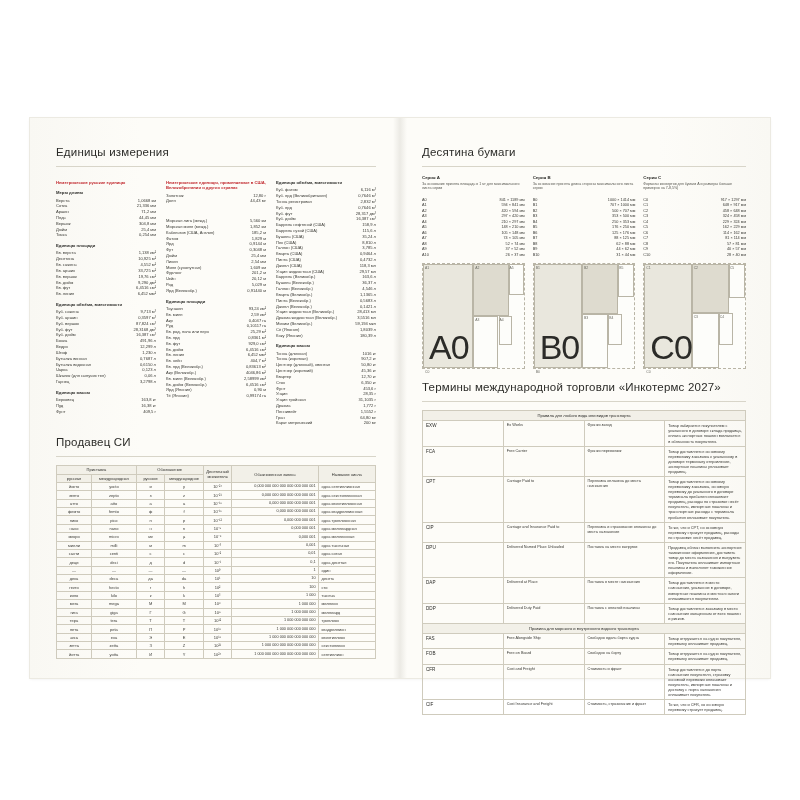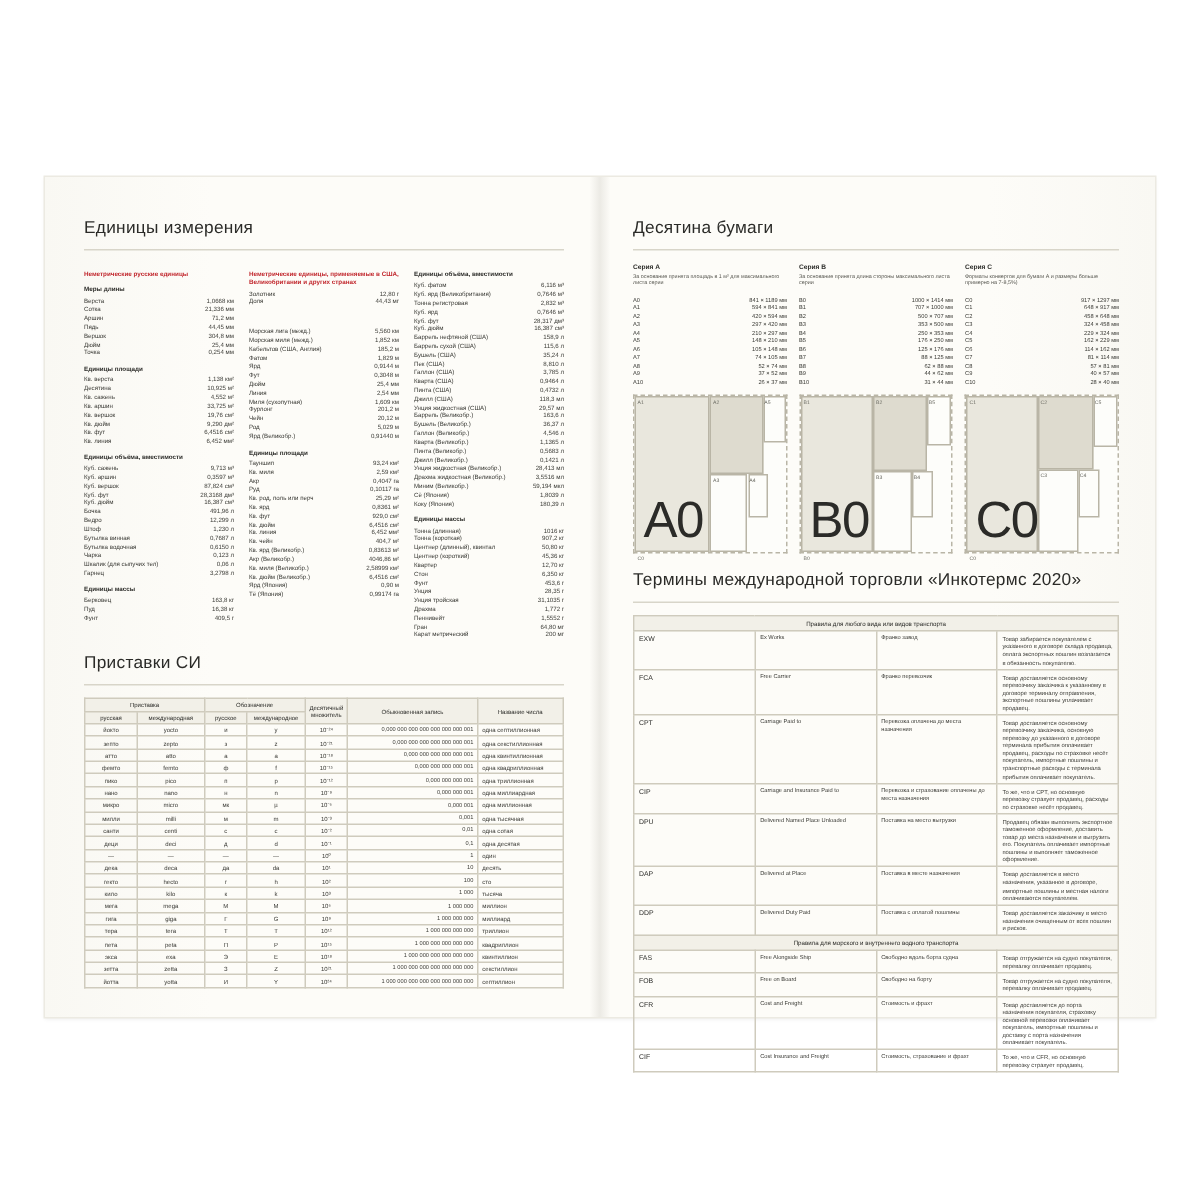--- a/index.html
+++ b/index.html
@@ -715,21 +715,21 @@
                 </tr>
             <tr>
                   <td class="k">Карат метрический</td>
                   <td class="v">200 мг</td>
                 </tr>
           </tbody>
             </table>
         </div>
       </div>
 
-      <h2 class="sect" style="margin-top:10px">Приставки СИ</h2>
+      <h2 class="sect" style="margin-top:10px">Продавец СИ</h2>
       <hr class="rule">
       <table class="si">
         <colgroup>
           <col style="width:11%">
             <col style="width:14%">
             <col style="width:9%">
             <col style="width:12%">
           <col style="width:9%">
             <col style="width:27%">
             <col style="width:18%">
@@ -1144,21 +1144,21 @@
             <div class="dlabel" style="left:2px;top:2px">C1</div>
             <div class="dlabel" style="left:49%;top:2px">C2</div>
             <div class="dlabel" style="left:49%;top:49%">C3</div>
             <div class="dlabel" style="left:75%;top:49%">C4</div>
             <div class="dlabel" style="left:85%;top:2px">C5</div>
             <div class="dlabel" style="left:2px;bottom:-6px">C0</div>
           </div>
         </div>
       </div>
 
-      <h2 class="sect" style="margin-top:12px">Термины международной торговли «Инкотермс 2020»</h2>
+      <h2 class="sect" style="margin-top:12px">Термины международной торговли «Инкотермс 2027»</h2>
       <hr class="rule">
       <table class="inc">
         <tbody id="inc-body">
             <tr>
               <th class="band" colspan="4">Правила для любого вида или видов транспорта</th>
             </tr>
             <tr>
               <td class="code">EXW</td>
               <td class="eng">Ex Works</td>
               <td class="rus">Франко завод</td>

